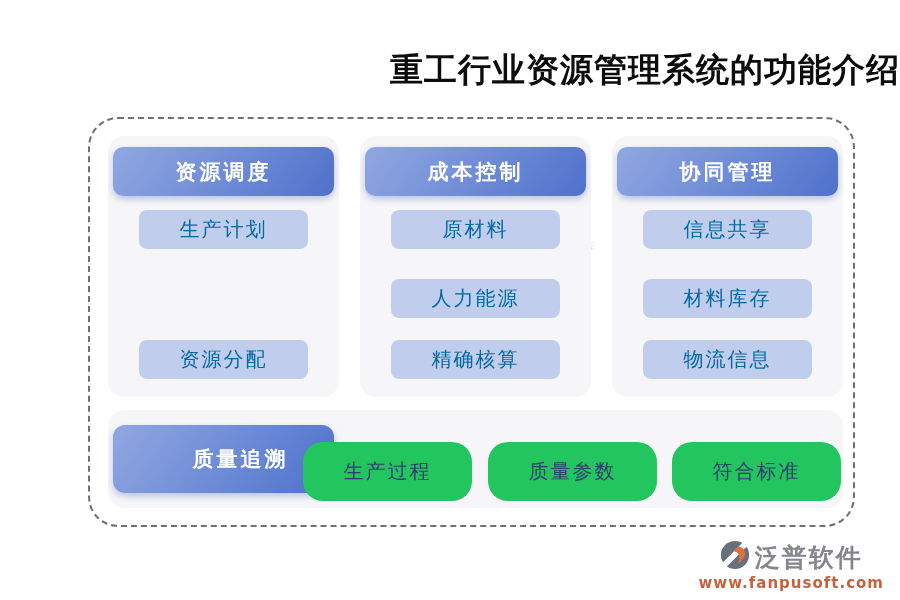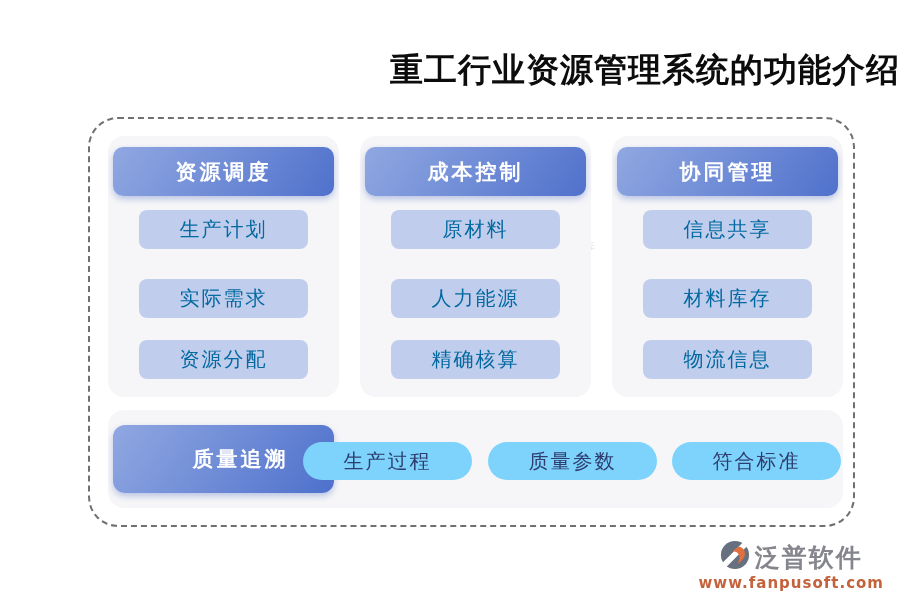--- a/index.html
+++ b/index.html
@@ -88,22 +88,22 @@
     box-shadow: 0 3px 6px rgba(70,100,190,0.35);
     color: #ffffff;
     font-size: 21px;
     font-weight: bold;
     letter-spacing: 3px;
     display: flex; align-items: center; justify-content: center; padding-left: 34px;
   }
   .bottom-item {
     position: absolute;
     top: 32px;
-    width: 169px; height: 38px;
-    background: #7dd3fc;
+    width: 169px; height: 59px;
+    background: #22c55e;
     border-radius: 20px;
     color: #2e3d6e;
     font-size: 20px;
     letter-spacing: 2px;
     display: flex; align-items: center; justify-content: center;
   }
   .bottom-item.b0 { left: 195px; }
   .bottom-item.b1 { left: 380px; }
   .bottom-item.b2 { left: 564px; }
 
@@ -161,21 +161,20 @@
       </span>
       <span class="wm-stack">
         <span class="wm-cn">泛普软件</span>
         <span class="wm-en">FANPU SOFTWARE</span>
       </span>
     </div>
 
     <div class="col-card c0">
       <div class="col-header">资源调度</div>
       <div class="col-item i0">生产计划</div>
-      <div class="col-item i1">实际需求</div>
       <div class="col-item i2">资源分配</div>
     </div>
 
     <div class="col-card c1">
       <div class="col-header">成本控制</div>
       <div class="col-item i0">原材料</div>
       <div class="col-item i1">人力能源</div>
       <div class="col-item i2">精确核算</div>
     </div>
 

